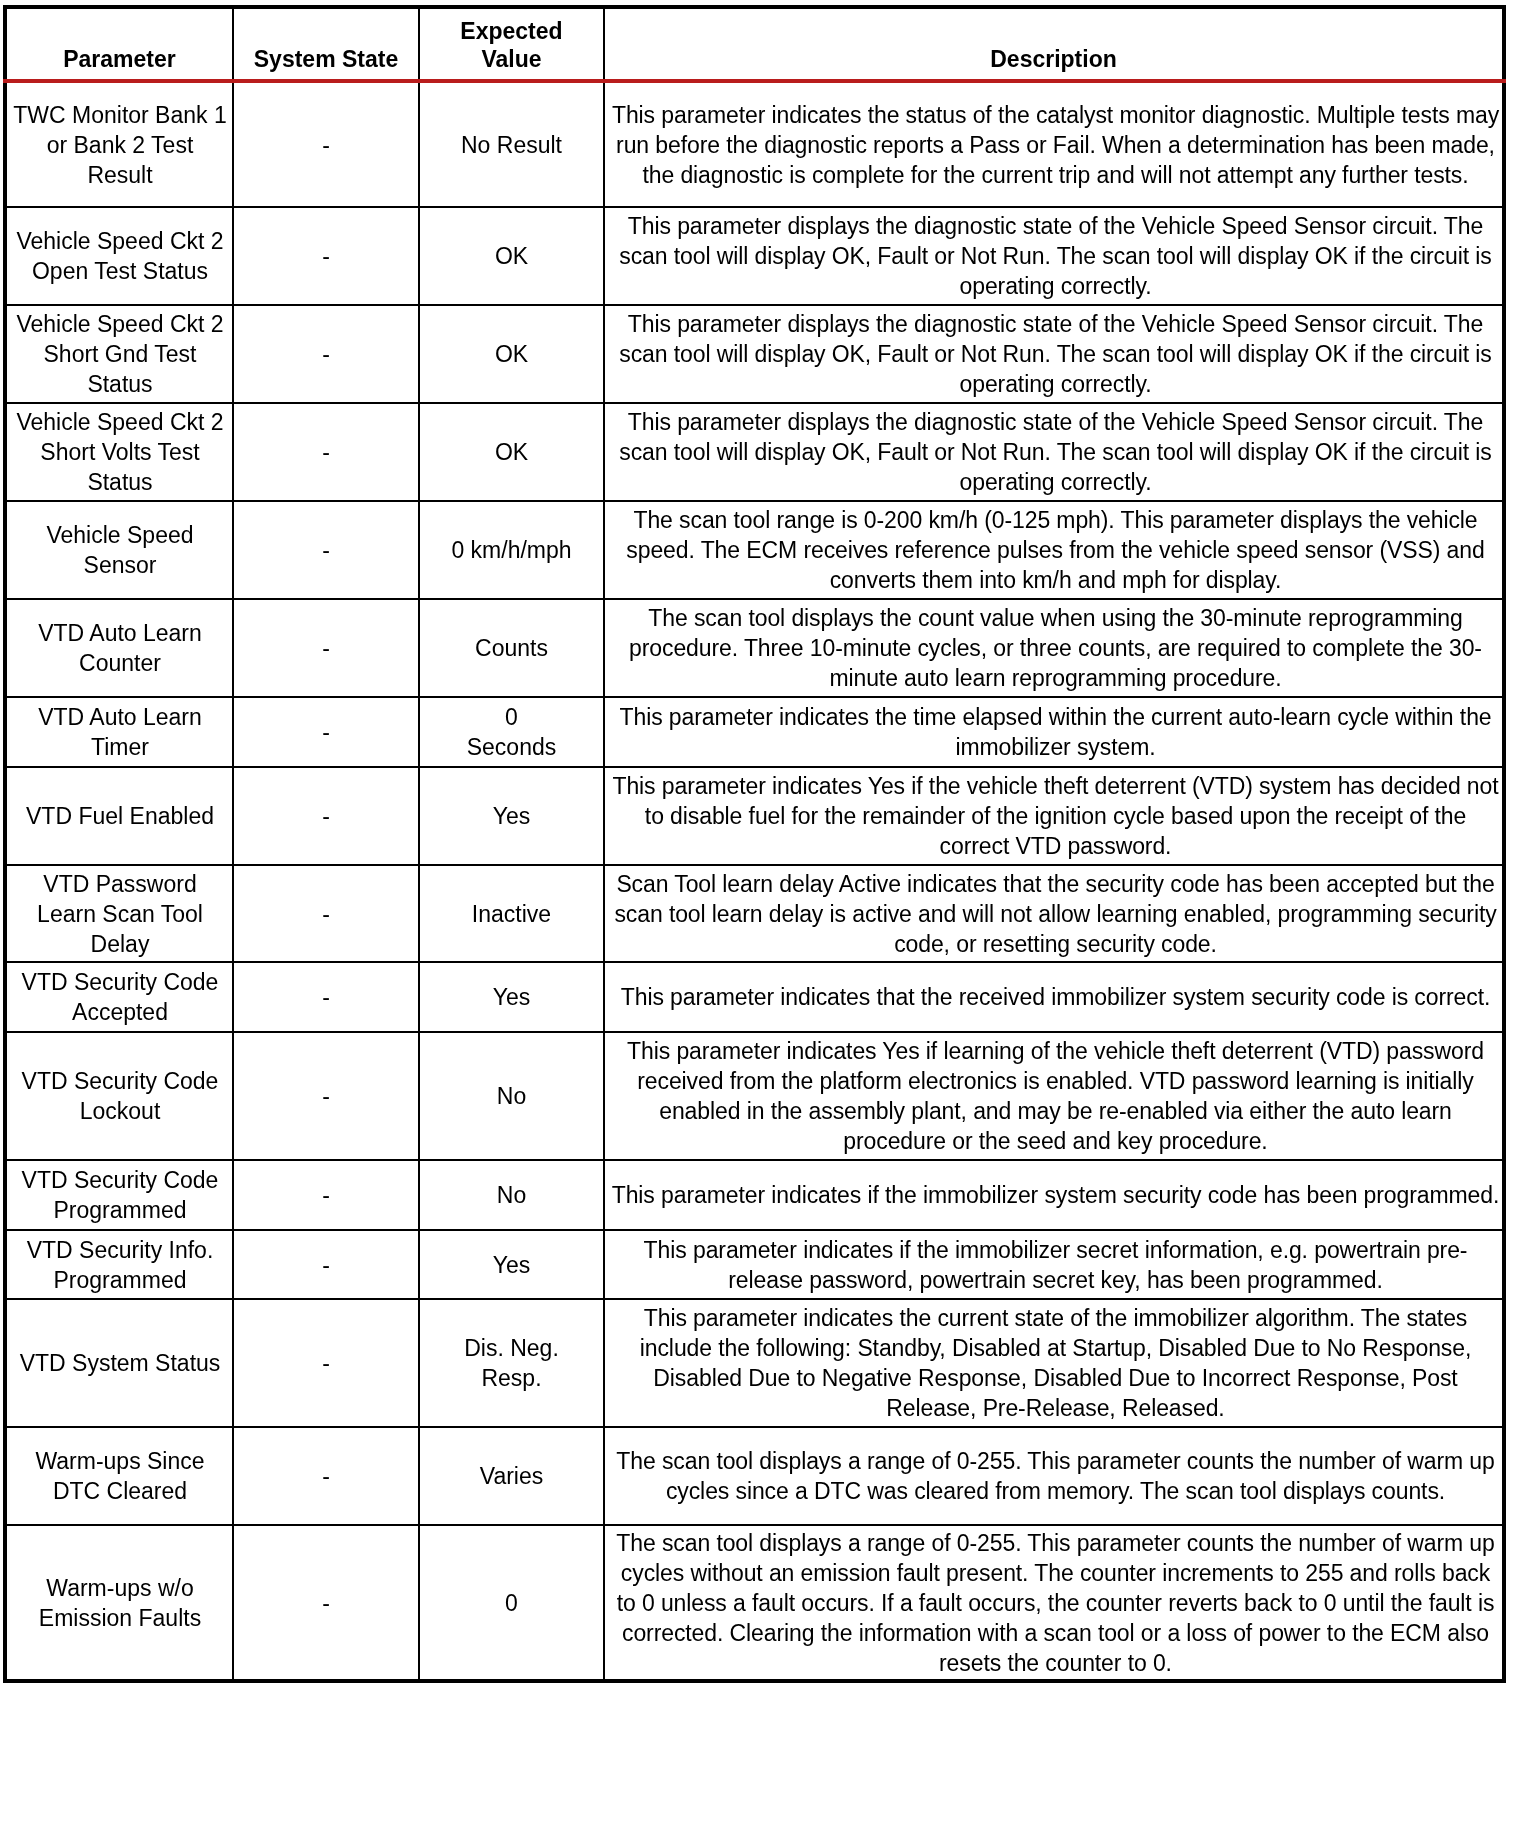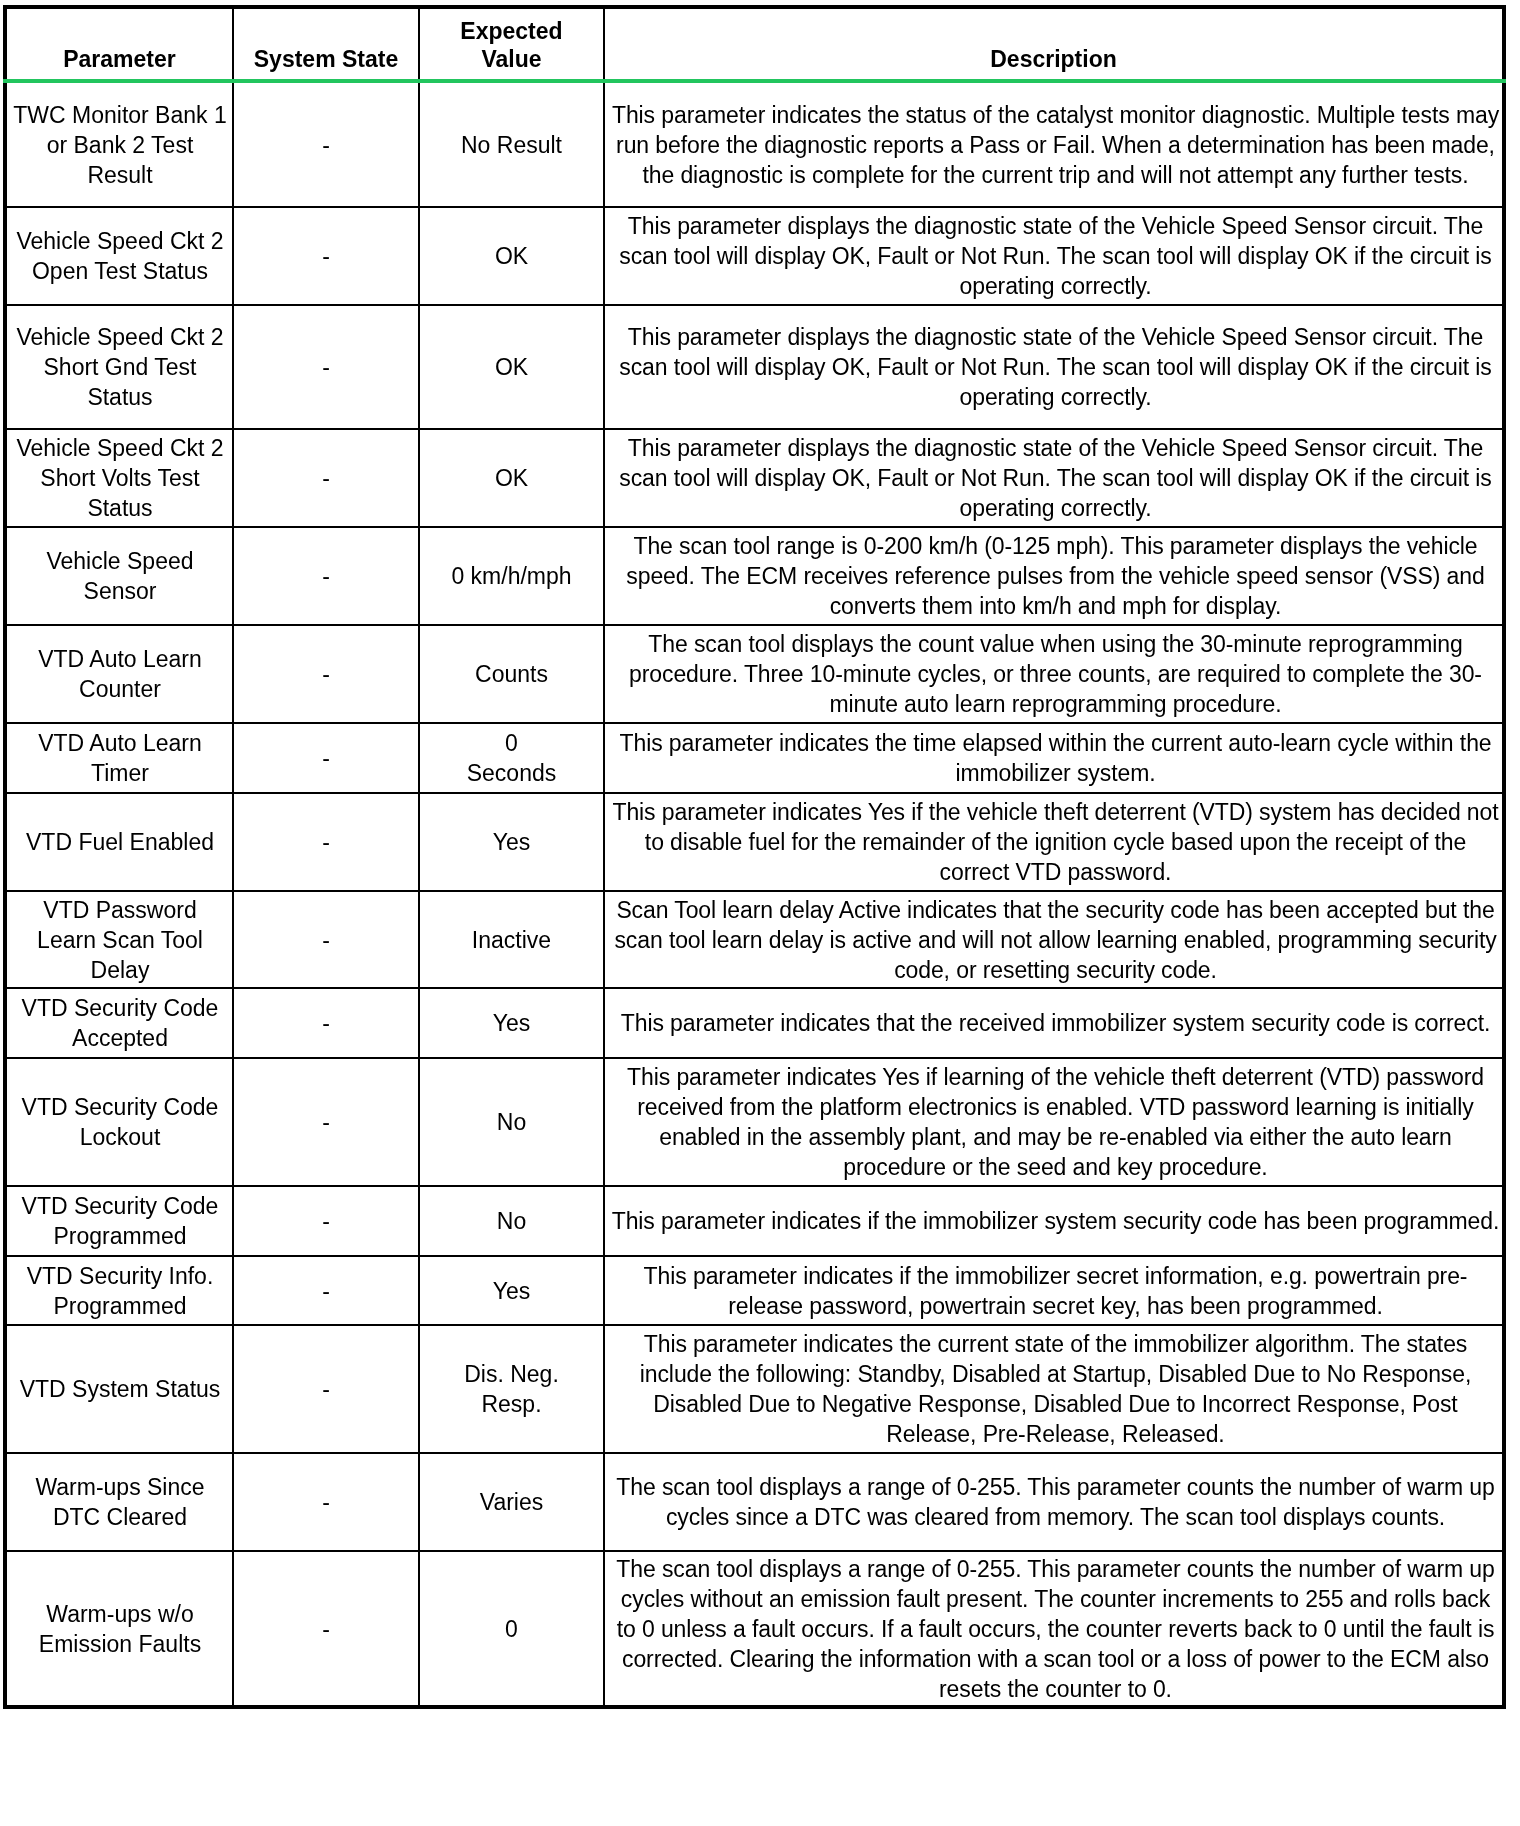--- a/index.html
+++ b/index.html
@@ -27,21 +27,21 @@
       vertical-align: middle;
       overflow: hidden;
     }
     table.params th {
       font-weight: bold;
       text-align: center;
       vertical-align: bottom;
       padding-bottom: 6px;
       line-height: 28px;
       height: 64px;
-      border-bottom: 4px solid #22c55e;
+      border-bottom: 4px solid #b91c1c;
     }
     table.params td.param { text-align: center; padding-left: 5px; }
     table.params td.state { text-align: center; }
     table.params td.value { text-align: center; }
     table.params td.desc  { text-align: center; padding-left: 6px; padding-right: 2px; letter-spacing: -0.1px; }
   </style>
 </head>
 <body>
 
 <table class="params">
@@ -65,21 +65,21 @@
         <td class="state">-</td>
         <td class="value" style="padding: 0px 28px;">No Result</td>
         <td class="desc">This parameter indicates the status of the catalyst monitor diagnostic. Multiple tests may run before the diagnostic reports a Pass or Fail. When a determination has been made, the diagnostic is complete for the current trip and will not attempt any further tests.</td>
       </tr>
       <tr style="height: 98px;">
         <td class="param">Vehicle Speed Ckt 2 Open Test Status</td>
         <td class="state">-</td>
         <td class="value" style="padding: 0px 28px;">OK</td>
         <td class="desc">This parameter displays the diagnostic state of the Vehicle Speed Sensor circuit. The scan tool will display OK, Fault or Not Run. The scan tool will display OK if the circuit is operating correctly.</td>
       </tr>
-      <tr style="height: 124px;">
+      <tr style="height: 98px;">
         <td class="param">Vehicle Speed Ckt 2 Short Gnd Test Status</td>
         <td class="state">-</td>
         <td class="value" style="padding: 0px 28px;">OK</td>
         <td class="desc">This parameter displays the diagnostic state of the Vehicle Speed Sensor circuit. The scan tool will display OK, Fault or Not Run. The scan tool will display OK if the circuit is operating correctly.</td>
       </tr>
       <tr style="height: 98px;">
         <td class="param">Vehicle Speed Ckt 2 Short Volts Test Status</td>
         <td class="state">-</td>
         <td class="value" style="padding: 0px 28px;">OK</td>
         <td class="desc">This parameter displays the diagnostic state of the Vehicle Speed Sensor circuit. The scan tool will display OK, Fault or Not Run. The scan tool will display OK if the circuit is operating correctly.</td>

